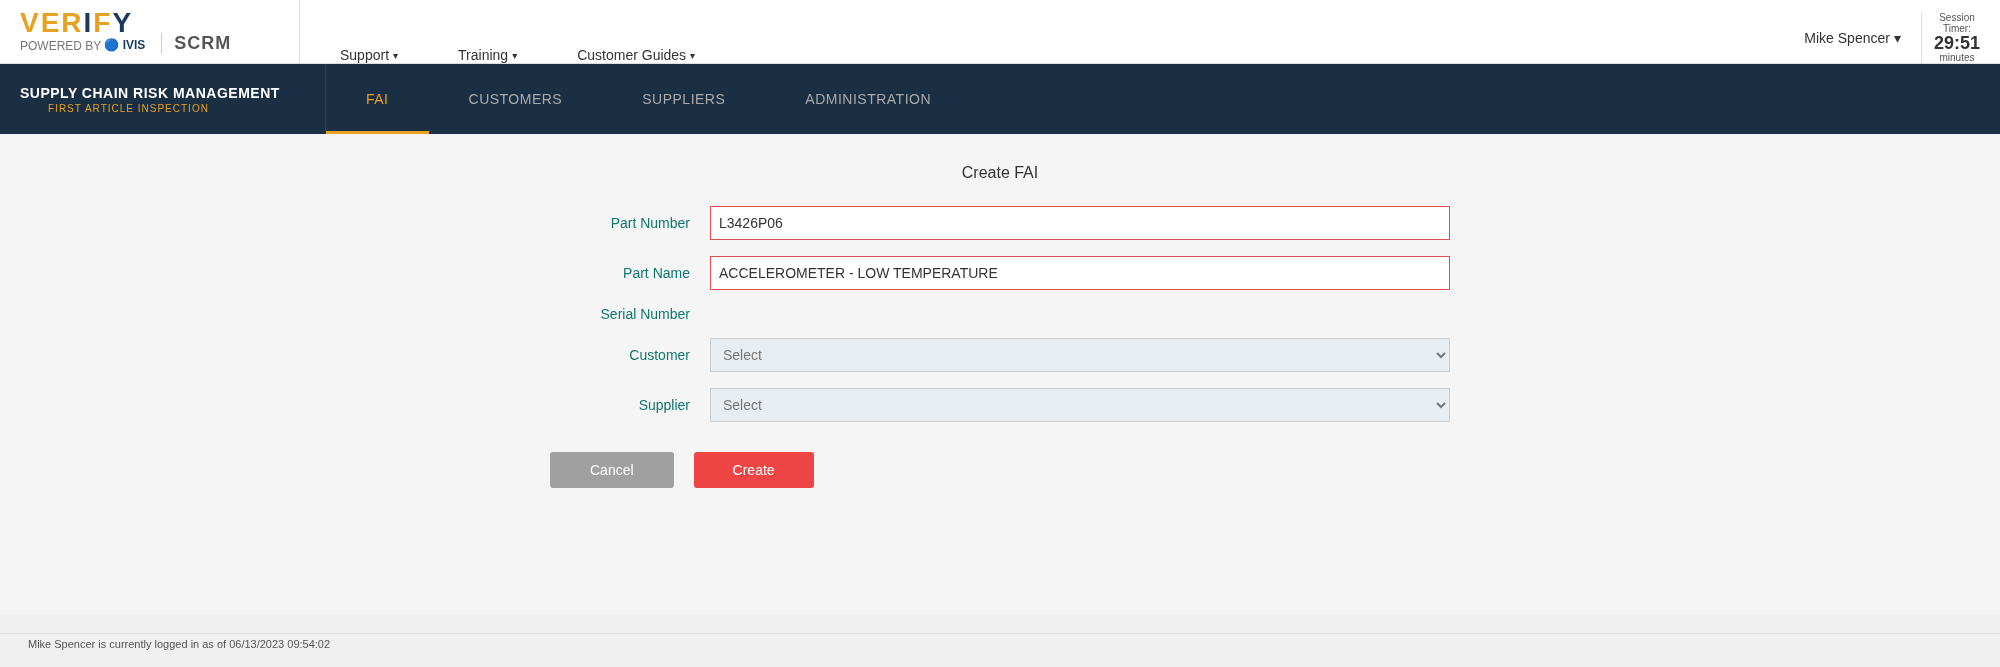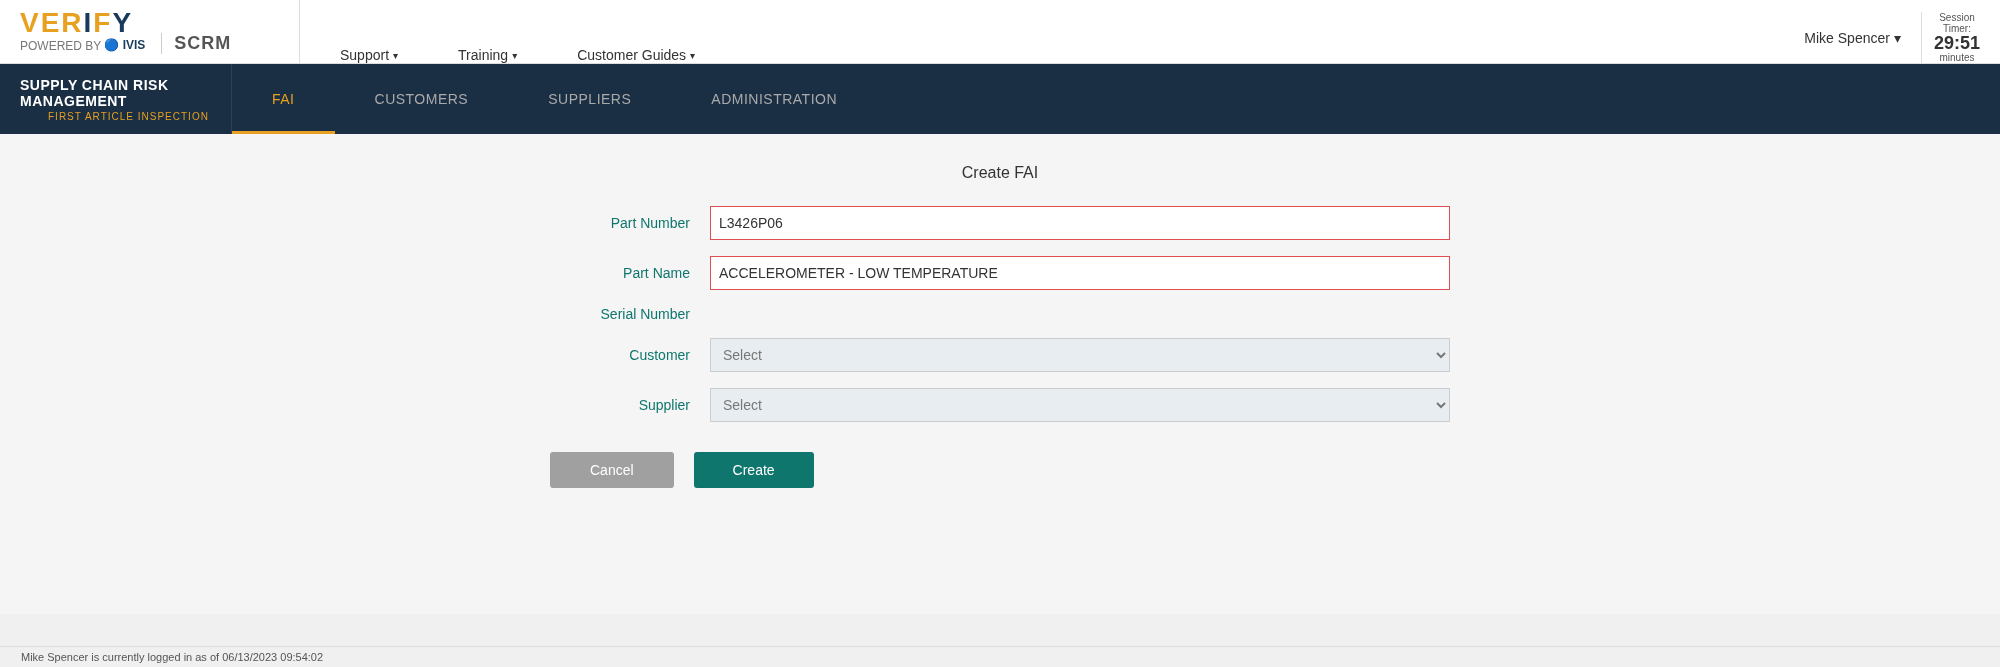--- a/index.html
+++ b/index.html
@@ -94,21 +94,21 @@
     }
 
     
     .sub-nav {
       background: #1a2e44;
       height: 70px;
       display: flex;
       align-items: stretch;
     }
     .sub-nav-brand {
-      width: 232px;
+      width: 326px;
       display: flex;
       flex-direction: column;
       justify-content: center;
       padding: 0 20px;
       border-right: 1px solid #2a4060;
     }
     .sub-nav-title {
       color: #fff;
       font-size: 14px;
       font-weight: bold;
@@ -225,39 +225,39 @@
       background: #a0a0a0;
       color: #fff;
       border: none;
       padding: 10px 40px;
       font-size: 14px;
       cursor: pointer;
       border-radius: 3px;
       min-width: 120px;
     }
     .btn-create {
-      background: #0f766e;
+      background: #ef4444;
       color: #fff;
       border: none;
       padding: 10px 28px;
       font-size: 14px;
       cursor: pointer;
       border-radius: 3px;
       min-width: 120px;
     }
 
     
     .footer {
       position: fixed;
-      bottom: 0;
+      bottom: 13px;
       left: 0;
       right: 0;
       background: #f0f0f0;
       border-top: 1px solid #ddd;
-      padding: 4px 21px;
+      padding: 4px 28px;
       font-size: 11px;
       color: #555;
     }
 
     .chevron-down::after {
       content: ' ▾';
       font-size: 10px;
     }
   </style>
 </head>

